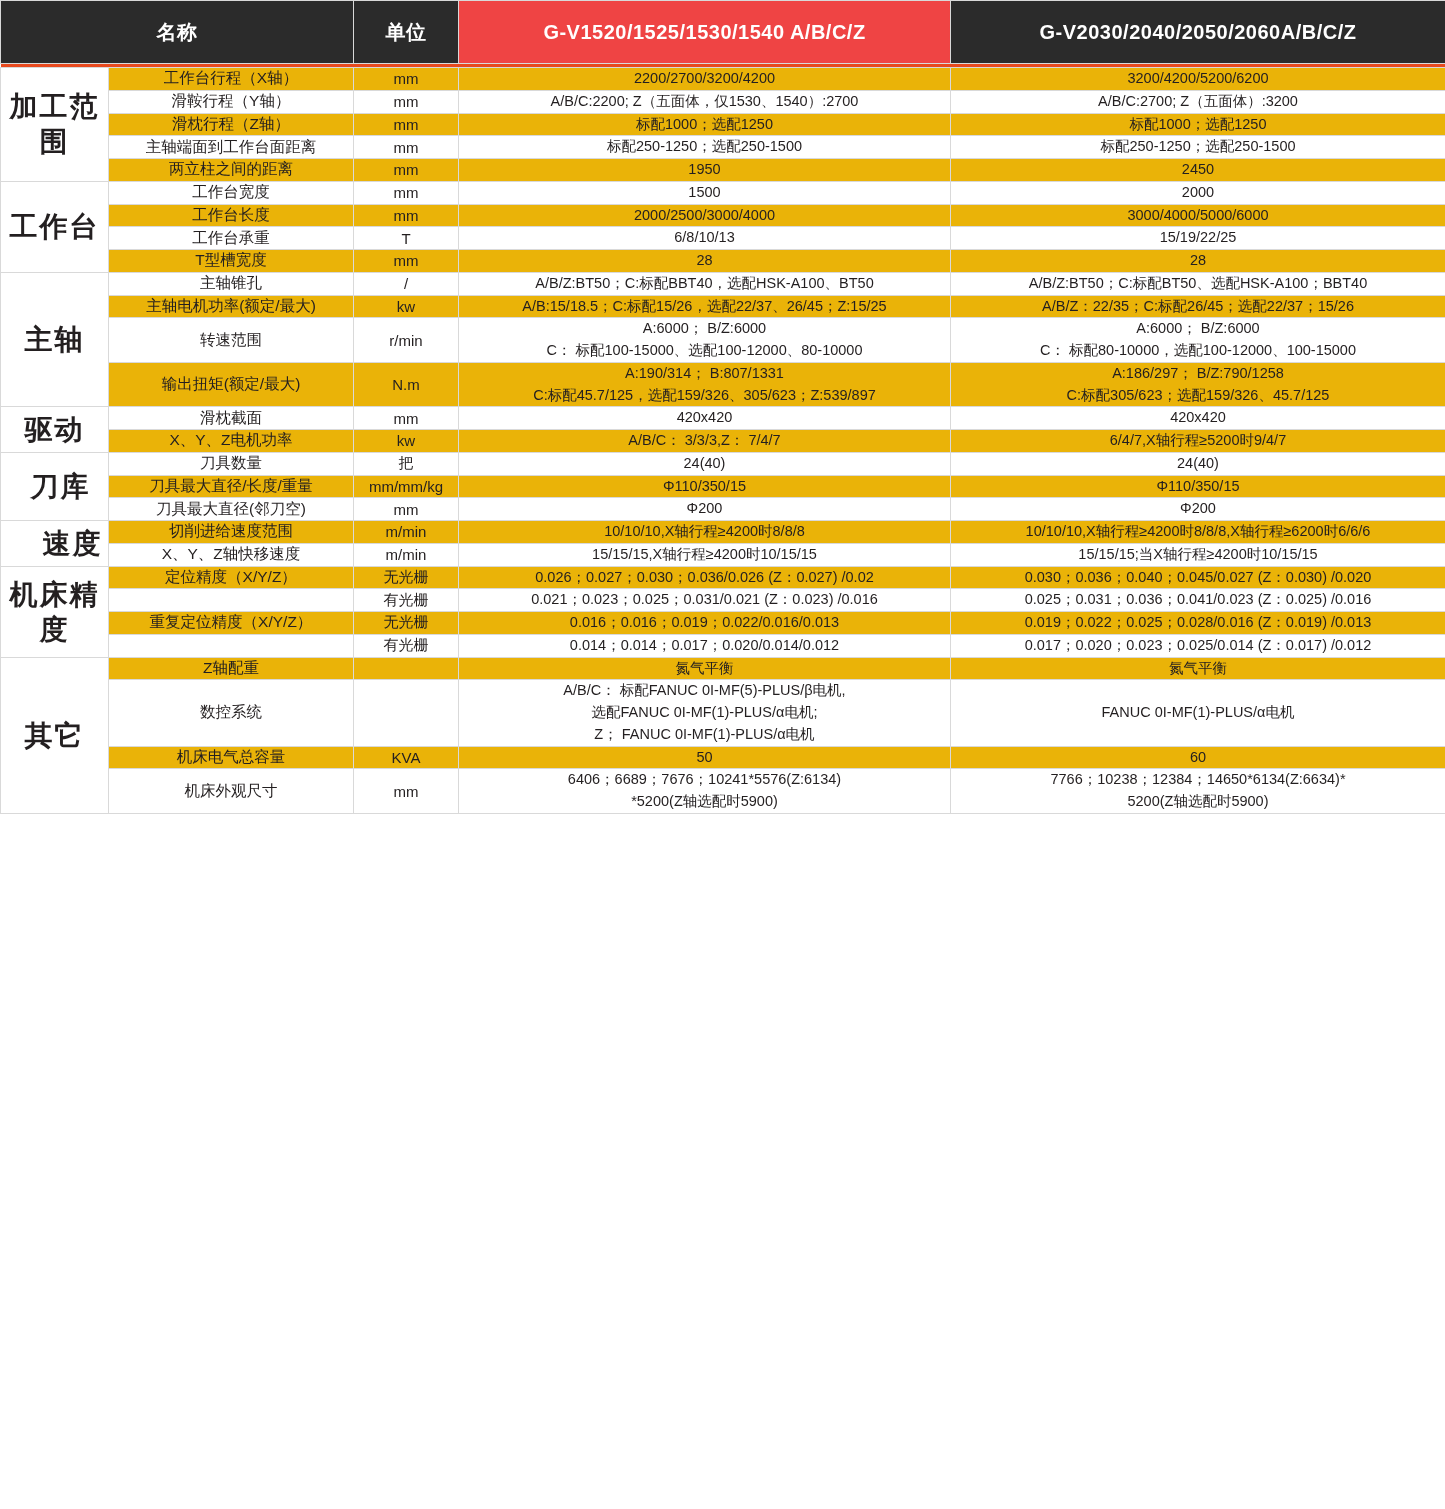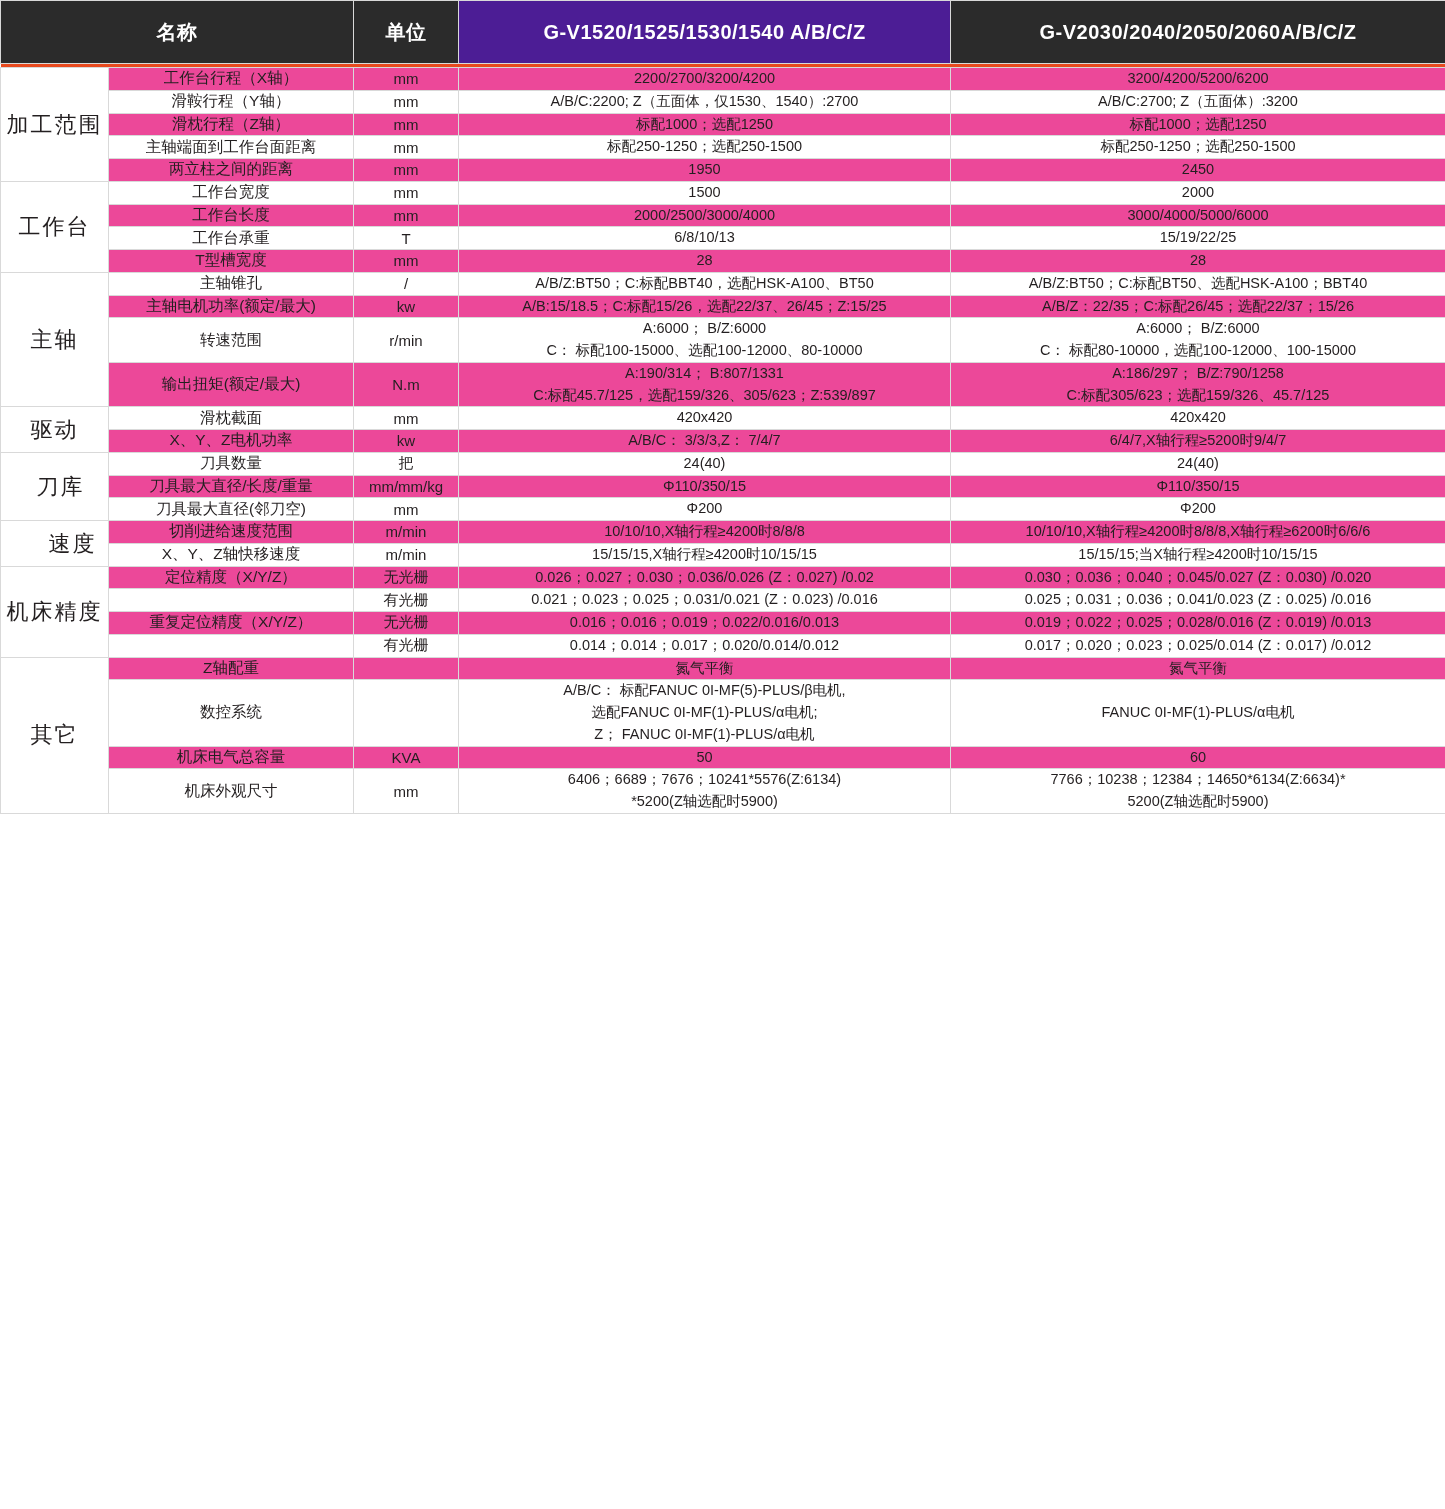--- a/index.html
+++ b/index.html
@@ -46,22 +46,22 @@
     background: #e8491d;
   }
   
   col.c-group { width: 108px; }
   col.c-name  { width: 245px; }
   col.c-unit  { width: 105px; }
   col.c-v1    { width: 492px; }
   col.c-v2    { width: 495px; }
 
   td.group {
-    font-size: 22px;
-    font-weight: normal;
+    font-size: 28px;
+    font-weight: bold;
     color: #231f20;
     letter-spacing: 2px;
     line-height: 1.25;
     background: #ffffff;
     margin-top: 14px;
   }
   td.name {
     font-size: 15.5px;
     color: #231f20;
     padding: 7px 6px;
@@ -71,21 +71,21 @@
     font-size: 15px;
     color: #231f20;
     padding: 6px 2px;
   }
   td.val {
     font-size: 14.5px;
     color: #231f20;
     padding: 8px 10px;
     line-height: 1.5;
   }
-  tr.shade td { background: #ec4899; }
+  tr.shade td { background: #eab308; }
   tr.plain td { background: #ffffff; }
 
   .ml { white-space: pre-line; }
   .grouplabel { display: inline-block; }
 </style>
 </head>
 <body>
 
 <div id="sheet">
   <table class="spec">
@@ -93,21 +93,21 @@
       <col class="c-group">
       <col class="c-name">
       <col class="c-unit">
       <col class="c-v1">
       <col class="c-v2">
     </colgroup>
     <thead>
       <tr>
         <th colspan="2" style="background: rgb(43, 43, 43);">名称</th>
         <th style="background: rgb(43, 43, 43);">单位</th>
-        <th style="background: #4c1d95;">G-V1520/1525/1530/1540 A/B/C/Z</th>
+        <th style="background: #ef4444;">G-V1520/1525/1530/1540 A/B/C/Z</th>
         <th style="background: rgb(43, 43, 43); margin-left: 37px;">G-V2030/2040/2050/2060A/B/C/Z</th>
       </tr>
       <tr class="accent">
         <td colspan="5" style="background: rgb(232, 73, 29);"></td>
       </tr>
     </thead>
     <tbody id="tbody">
         <tr class="shade">
           <td class="group" rowspan="5" style="background: rgb(255, 255, 255);"><span class="grouplabel">加工范围</span></td>
           <td class="name">工作台行程（X轴）</td>

